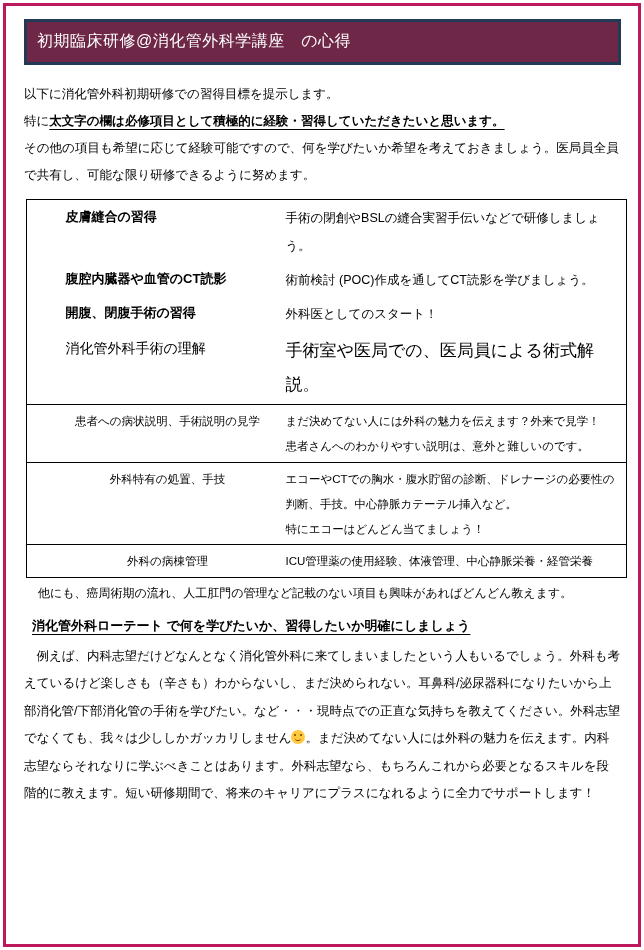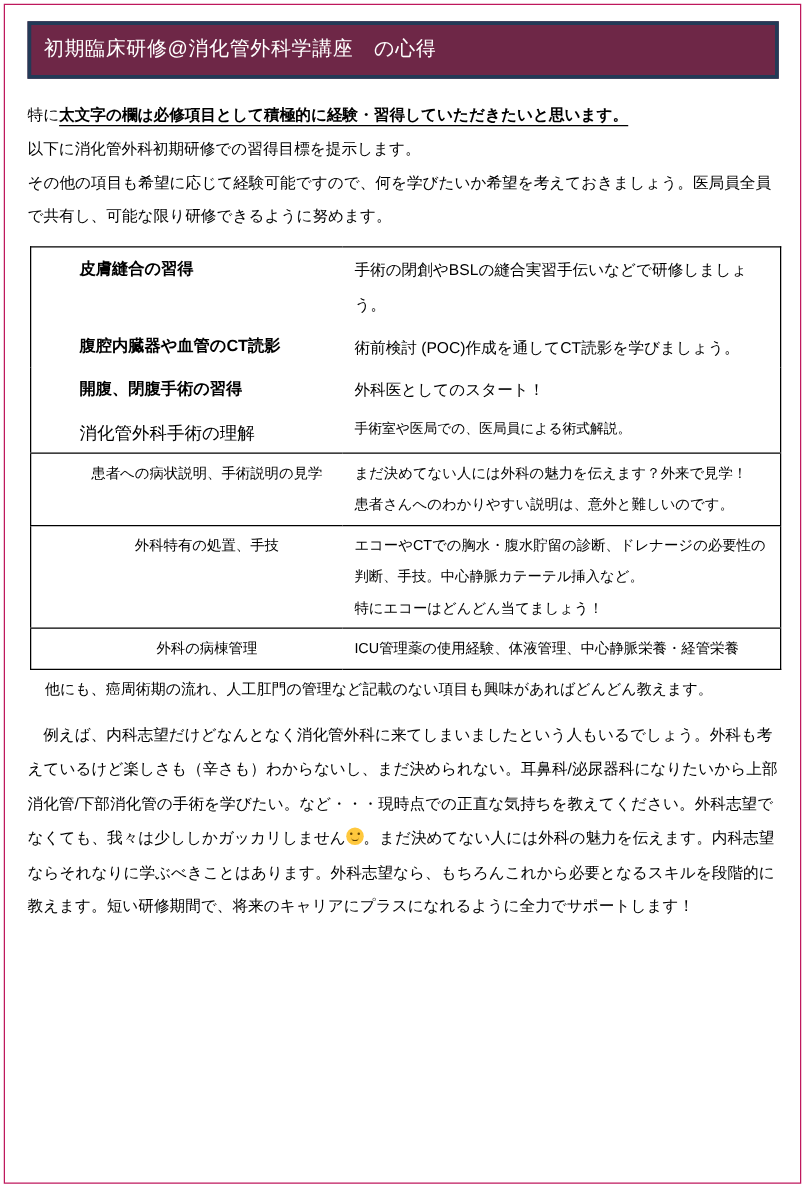--- a/index.html
+++ b/index.html
@@ -6,21 +6,21 @@
   html, body {
     width: 644px; height: 950px;
     background: #fff;
     font-family: "Liberation Sans", "DejaVu Sans", sans-serif;
     color: #000;
   }
   .page {
     position: relative;
     margin: 3px;
     width: 638px; height: 944px;
-    border: 1px solid #be185d;
+    border: 3px solid #be185d;
     padding: 13px 17px 0 18px;
     overflow: hidden;
     background: #fff;
   }
   
   .banner {
     border: 3px solid #223A57;
     background: #6E2747;
     color: #FFFFFF;
     font-size: 16px;
@@ -46,21 +46,21 @@
   table.goals, table.goals td { border: 0; }
   table.goals { border: 1px solid #000; }
   table.goals tbody { border-top: 1px solid #000; }
   table.goals tbody:first-of-type { border-top: 0; padding-left: 36px; }
   td.c-narrow { width: 31px; border-right: 1px solid #000; }
   td.c-name  { width: 218px; border-right: 1px solid #000; padding: 4px 6px 2px 8px; vertical-align: top; }
   td.c-desc  { padding: 4px 4px 2px 10px; vertical-align: top; }
   .item-name { font-size: 13px; font-weight: bold; line-height: 2.0; }
   .item-desc { font-size: 12.5px; line-height: 2.25; }
   .small .item-name { font-size: 14px; font-weight: normal; line-height: 2.0; }
-  .small .item-desc { font-size: 11px; line-height: 2.0; }
+  .small .item-desc { font-size: 17px; line-height: 2.0; }
   .sub .item-name { font-size: 11.5px; font-weight: normal; line-height: 2.2; text-align: center; }
   .sub .item-desc { font-size: 11.5px; line-height: 2.2; }
   .after-table { font-size: 12px; line-height: 1.6; margin: 6px 0 14px 2px; }
   .section-heading { font-size: 13px; font-weight: bold; margin: 0 0 8px 8px; }
   .rotate-para { font-size: 12.5px; line-height: 2.2; margin-bottom: 14px; }
   
   .emoji {
     display: inline-block; position: relative;
     width: 14px; height: 14px; border-radius: 50%;
     background: #FFC83D;
@@ -83,24 +83,24 @@
 <body>
 
 <div class="page">
 
   <div class="banner">
     <span>初期臨床研修@消化管外科学講座　の心得</span>
   </div>
 
 
   <div class="goals-intro">
+    <div>以下に消化管外科初期研修での習得目標を提示します。</div>
     <div>
       <span>特に</span><span class="bold ul">太文字の欄は必修項目として積極的に経験・習得していただきたいと思います。</span>
     </div>
-    <div>以下に消化管外科初期研修での習得目標を提示します。</div>
     <div>その他の項目も希望に応じて経験可能ですので、何を学びたいか希望を考えておきましょう。医局員全員で共有し、可能な限り研修できるように努めます。</div>
   </div>
 
   <table class="goals">
     <tbody>
       <tr>
         <td class="c-narrow"></td>
         <td class="c-name">
             <div class="item-name">皮膚縫合の習得</div>
           </td>
@@ -168,18 +168,21 @@
           </td>
         <td class="c-desc">
             <div class="item-desc">ICU管理薬の使用経験、体液管理、中心静脈栄養・経管栄養</div>
           </td>
       </tr>
     </tbody>
   </table>
 
   <p class="after-table">　他にも、癌周術期の流れ、人工肛門の管理など記載のない項目も興味があればどんどん教えます。</p>
 
+  <h2 class="section-heading">
+    <span class="ul">消化管外科ローテート で何を学びたいか、習得したいか明確にしましょう</span>
+  </h2>
 
   <p class="rotate-para">
     <span>　例えば、内科志望だけどなんとなく消化管外科に来てしまいましたという人もいるでしょう。外科も考えているけど楽しさも（辛さも）わからないし、まだ決められない。耳鼻科/泌尿器科になりたいから上部消化管/下部消化管の手術を学びたい。など・・・現時点での正直な気持ちを教えてください。外科志望でなくても、我々は少ししかガッカリしません</span><span class="emoji">🙂</span><span>。まだ決めてない人には外科の魅力を伝えます。内科志望ならそれなりに学ぶべきことはあります。外科志望なら、もちろんこれから必要となるスキルを段階的に教えます。短い研修期間で、将来のキャリアにプラスになれるように全力でサポートします！</span>
   </p>
 
 </div>
 
 </body></html>

